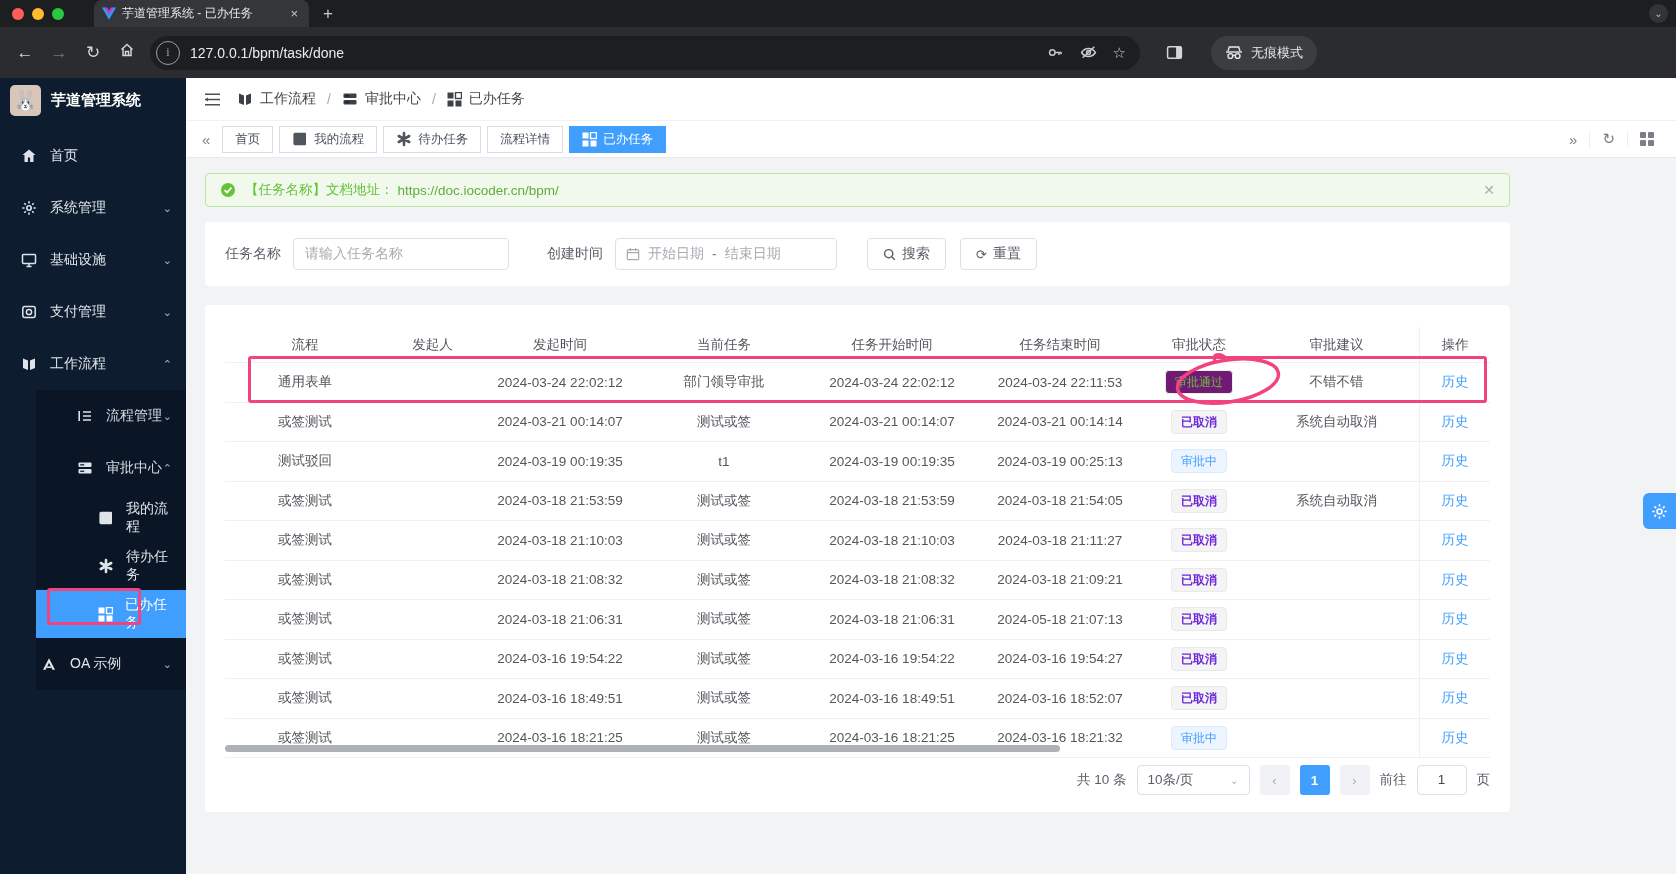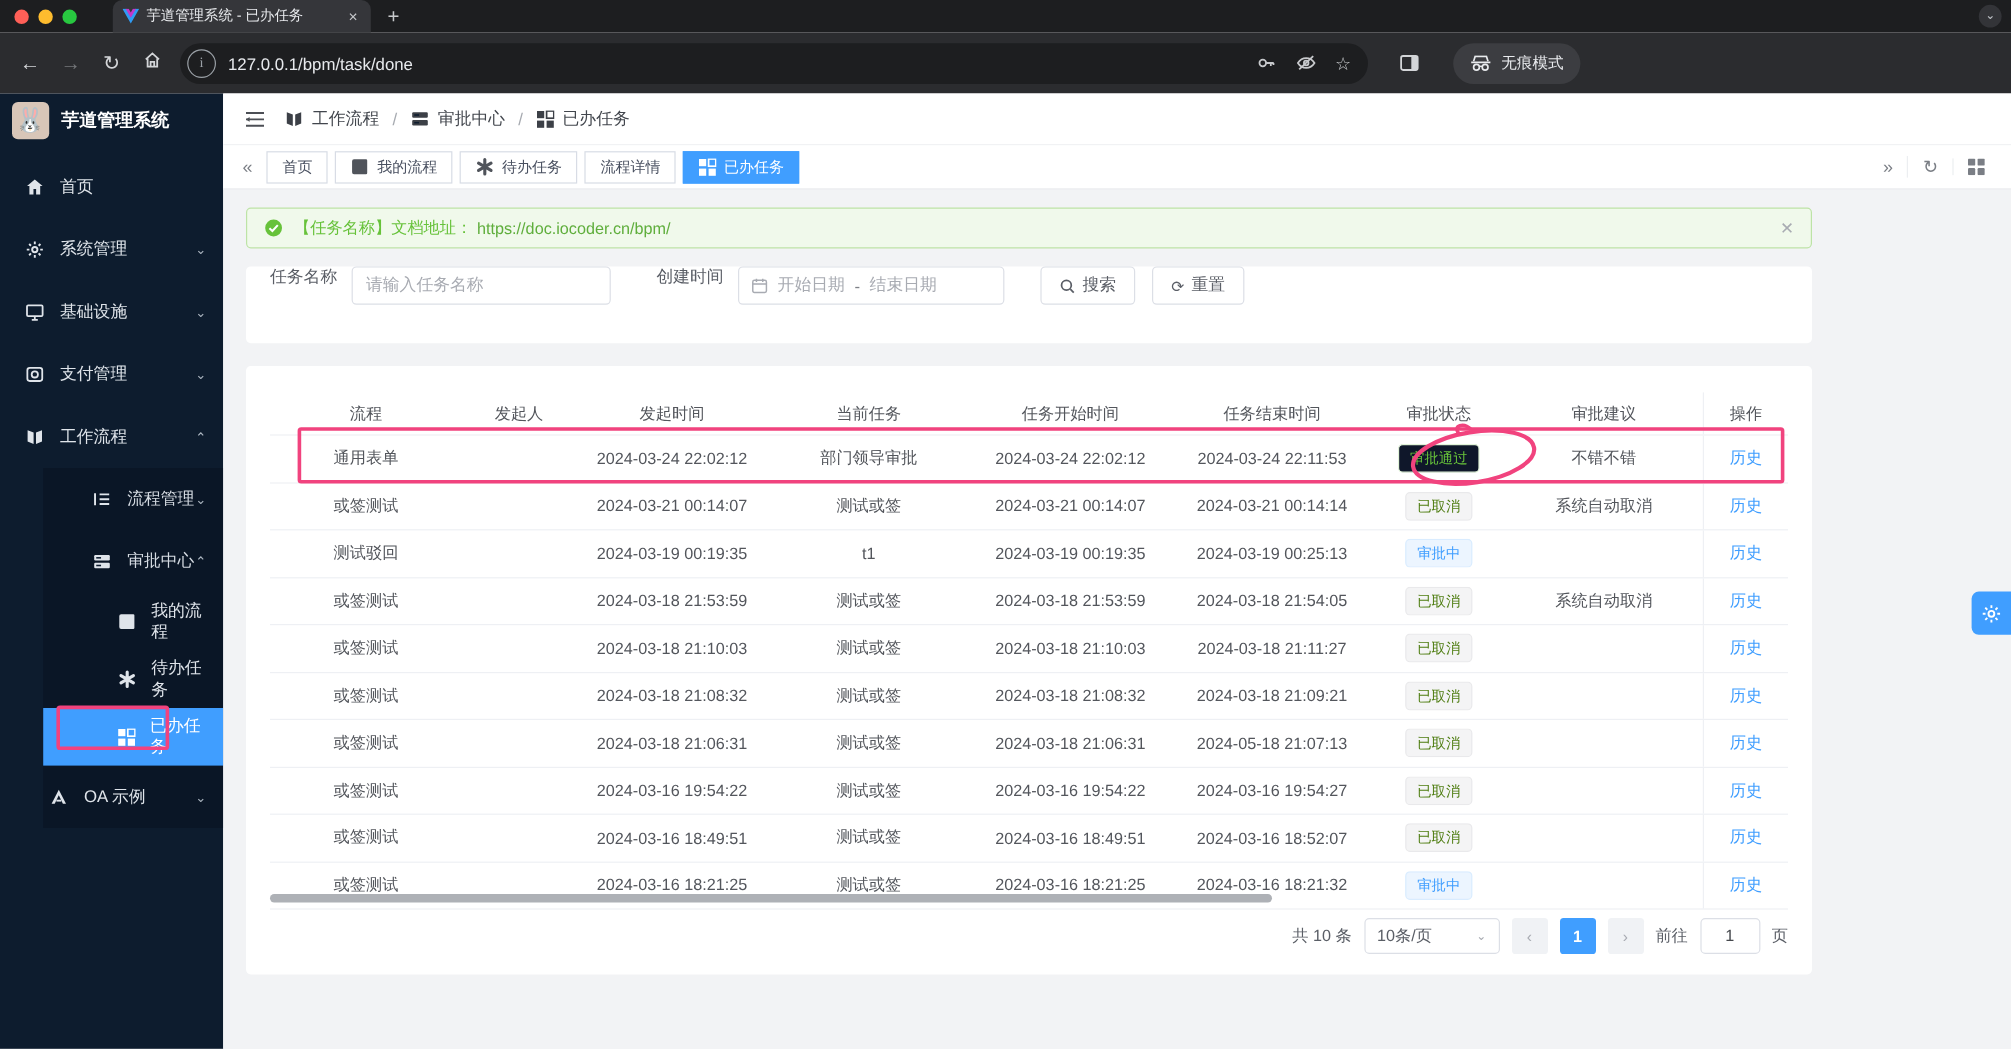--- a/index.html
+++ b/index.html
@@ -67,40 +67,40 @@
   .tag.active .ic { color:#fff; }
   .tags-right { margin-left:auto; display:flex; align-items:center; color:#7a7e85; }
   .tags-right .cell { padding:0 12px; border-left:1px solid #eceef1; font-size:15px; }
 
   
   .alert { position:absolute; left:19px; top:95px; width:1305px; height:34px; background:#f0f9eb; border:1px solid #bde3a6; border-radius:4px; display:flex; align-items:center; padding:0 14px; color:#67c23a; font-size:13.5px; }
   .alert .ic { margin-right:9px; }
   .alert a { color:#5fae3c; text-decoration:none; margin-left:4px; }
   .alert .close { margin-left:auto; color:#a8abb2; font-size:14px; }
 
-  .filtercard { position:absolute; left:19px; top:144px; width:1305px; height:64px; background:#fff; border-radius:4px; display:flex; align-items:flex-start; padding:0 20px; }
+  .filtercard { position:absolute; left:19px; top:144px; width:1305px; height:64px; background:#fff; border-radius:4px; display:flex; align-items:center; padding:0 20px; }
   .flabel { color:#5a5e66; margin-right:12px; }
   .finput { width:216px; height:32px; border:1px solid #dcdfe6; border-radius:4px; display:flex; align-items:center; padding:0 11px; color:#a8abb2; background:#fff; }
   .daterange { margin-left:38px; }
   .dbox { width:222px; height:32px; border:1px solid #dcdfe6; border-radius:4px; display:flex; align-items:center; padding:0 10px; color:#a8abb2; gap:8px; }
   .dbox .dash { color:#7d8086; }
   .fbtn { height:32px; border:1px solid #dcdfe6; border-radius:4px; background:#fff; color:#5a5e66; display:flex; align-items:center; gap:6px; padding:0 15px; font-size:14px; }
   .fbtn .ic { color:#5a5e66; }
 
   .tablecard { position:absolute; left:19px; top:227px; width:1305px; height:507px; background:#fff; border-radius:4px; }
   .tbl { position:absolute; left:20px; top:22px; width:1265px; }
   .trow { display:flex; align-items:center; height:39.5px; border-bottom:1px solid #eef0f4; }
   .trow.head { height:36px; color:#8f9399; font-weight:500; border-bottom:1px solid #eef0f4; }
   .tcell { text-align:center; font-size:13.5px; color:#53565c; overflow:hidden; white-space:nowrap; flex:none; }
   .tcell.op { border-left:1px solid #eef0f4; align-self:stretch; display:flex; align-items:center; justify-content:center; }
   .trow.head .tcell.op { border-left:1px solid #eef0f4; }
   .hist { color:#409eff; }
   .badge { display:inline-block; font-size:12px; height:24px; line-height:22px; padding:0 9px; border-radius:4px; border:1px solid; }
-  .badge.success { color:#67c23a; background:#0f172a; border-color:#e1f3d8; }
-  .badge.info { color:#4d7c0f; background:#f4f4f5; border-color:#e9e9eb; }
+  .badge.success { color:#67c23a; background:#701a75; border-color:#e1f3d8; }
+  .badge.info { color:#6d28d9; background:#f4f4f5; border-color:#e9e9eb;font-weight:bold; }
   .badge.primary { color:#409eff; background:#ecf5ff; border-color:#d9ecff; }
   .hscroll { position:absolute; left:20px; top:440px; width:1265px; height:8px; }
   .hscroll .thumb { width:66%; height:7px; border-radius:4px; background:#aeb1b6; }
 
   .pager { position:absolute; right:20px; top:460px; display:flex; align-items:center; gap:10px; color:#5a5e66; font-size:13.5px; }
   .psel { width:113px; height:30px; border:1px solid #dcdfe6; border-radius:4px; display:flex; align-items:center; padding:0 10px; color:#5a5e66; }
   .psel .chev { margin-left:auto; color:#a8abb2; font-size:10px; }
   .pbtn { width:30px; height:30px; border-radius:3px; background:#f0f2f5; color:#a8abb2; display:flex; align-items:center; justify-content:center; font-size:13px; }
   .pnum { width:30px; height:30px; border-radius:3px; background:#409eff; color:#fff; display:flex; align-items:center; justify-content:center; font-weight:bold; }
   .goto-input { width:50px; height:30px; border:1px solid #dcdfe6; border-radius:4px; text-align:center; line-height:28px; color:#45484d; background:#fff; }

